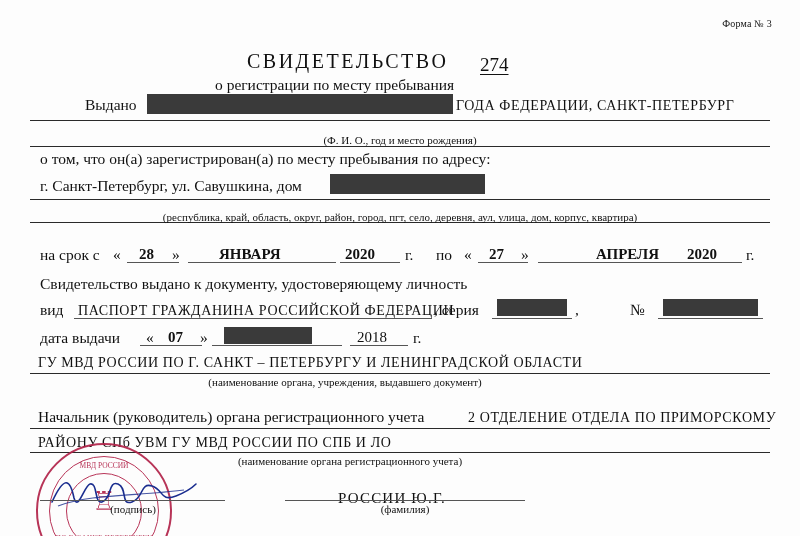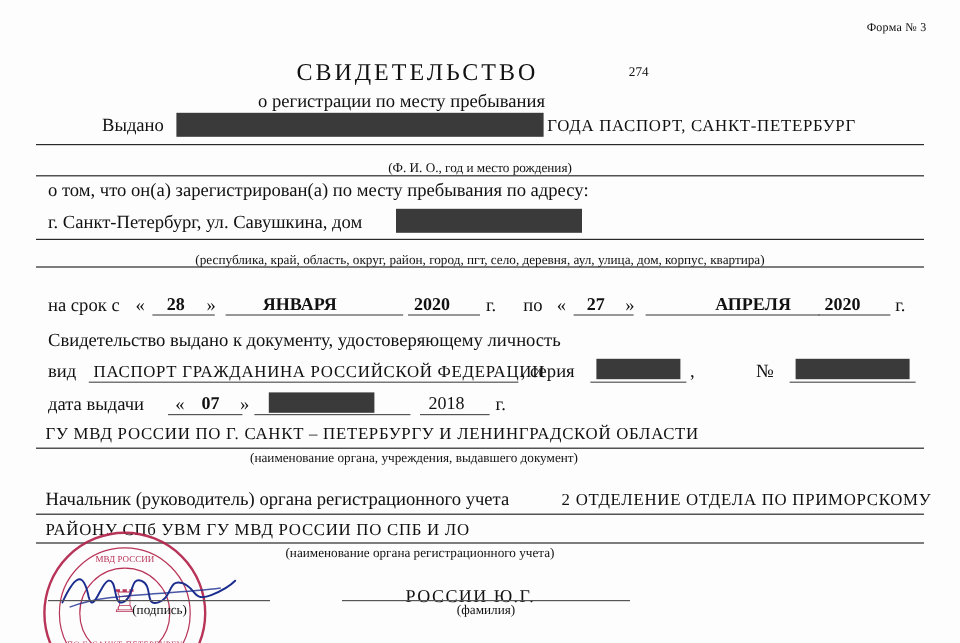--- a/index.html
+++ b/index.html
@@ -34,23 +34,23 @@
     top: 50px;
     left: 247px;
     font-size: 20px;
     letter-spacing: 2.5px;
     font-weight: normal;
   }
   .title-number {
     position: absolute;
     top: 54px;
     left: 480px;
-    font-size: 11px;
+    font-size: 19px;
+    text-decoration: underline;
     text-underline-offset: 3px;
-    margin-left: 44px;
   }
   .subtitle {
     position: absolute;
     top: 76px;
     left: 215px;
     font-size: 15.5px;
   }
   
   .lbl {
     position: absolute;
@@ -174,21 +174,21 @@
 <div class="page">
 
   <div class="form-no">Форма № 3</div>
 
   <div class="title">СВИДЕТЕЛЬСТВО</div>
   <div class="title-number">274</div>
   <div class="subtitle">о регистрации по месту пребывания</div>
 
   <div class="lbl" style="top:96px; left:85px;">Выдано</div>
   <div class="redact" style="left:147px; top:94px; width:306px; height:20px;"></div>
-  <div class="lbl-caps" style="top:98px; left:456px;">ГОДА ПАСПОРТ, САНКТ-ПЕТЕРБУРГ</div>
+  <div class="lbl-caps" style="top:98px; left:456px;">ГОДА ФЕДЕРАЦИИ, САНКТ-ПЕТЕРБУРГ</div>
   <div class="rule" style="left:30px; top:120px; width:740px;"></div>
 
   <div class="rule" style="left:30px; top:146px; width:740px;"></div>
   <div class="cap-center" style="top:134px; left:250px; width:300px;">(Ф. И. О., год и место рождения)</div>
 
   <div class="lbl" style="top:150px; left:40px;">о том, что он(а) зарегистрирован(а) по месту пребывания по адресу:</div>
 
   <div class="lbl" style="top:177px; left:40px;">г. Санкт-Петербург, ул. Савушкина, дом</div>
   <div class="redact" style="left:330px; top:174px; width:155px; height:20px;"></div>
   <div class="rule" style="left:30px; top:199px; width:740px;"></div>

